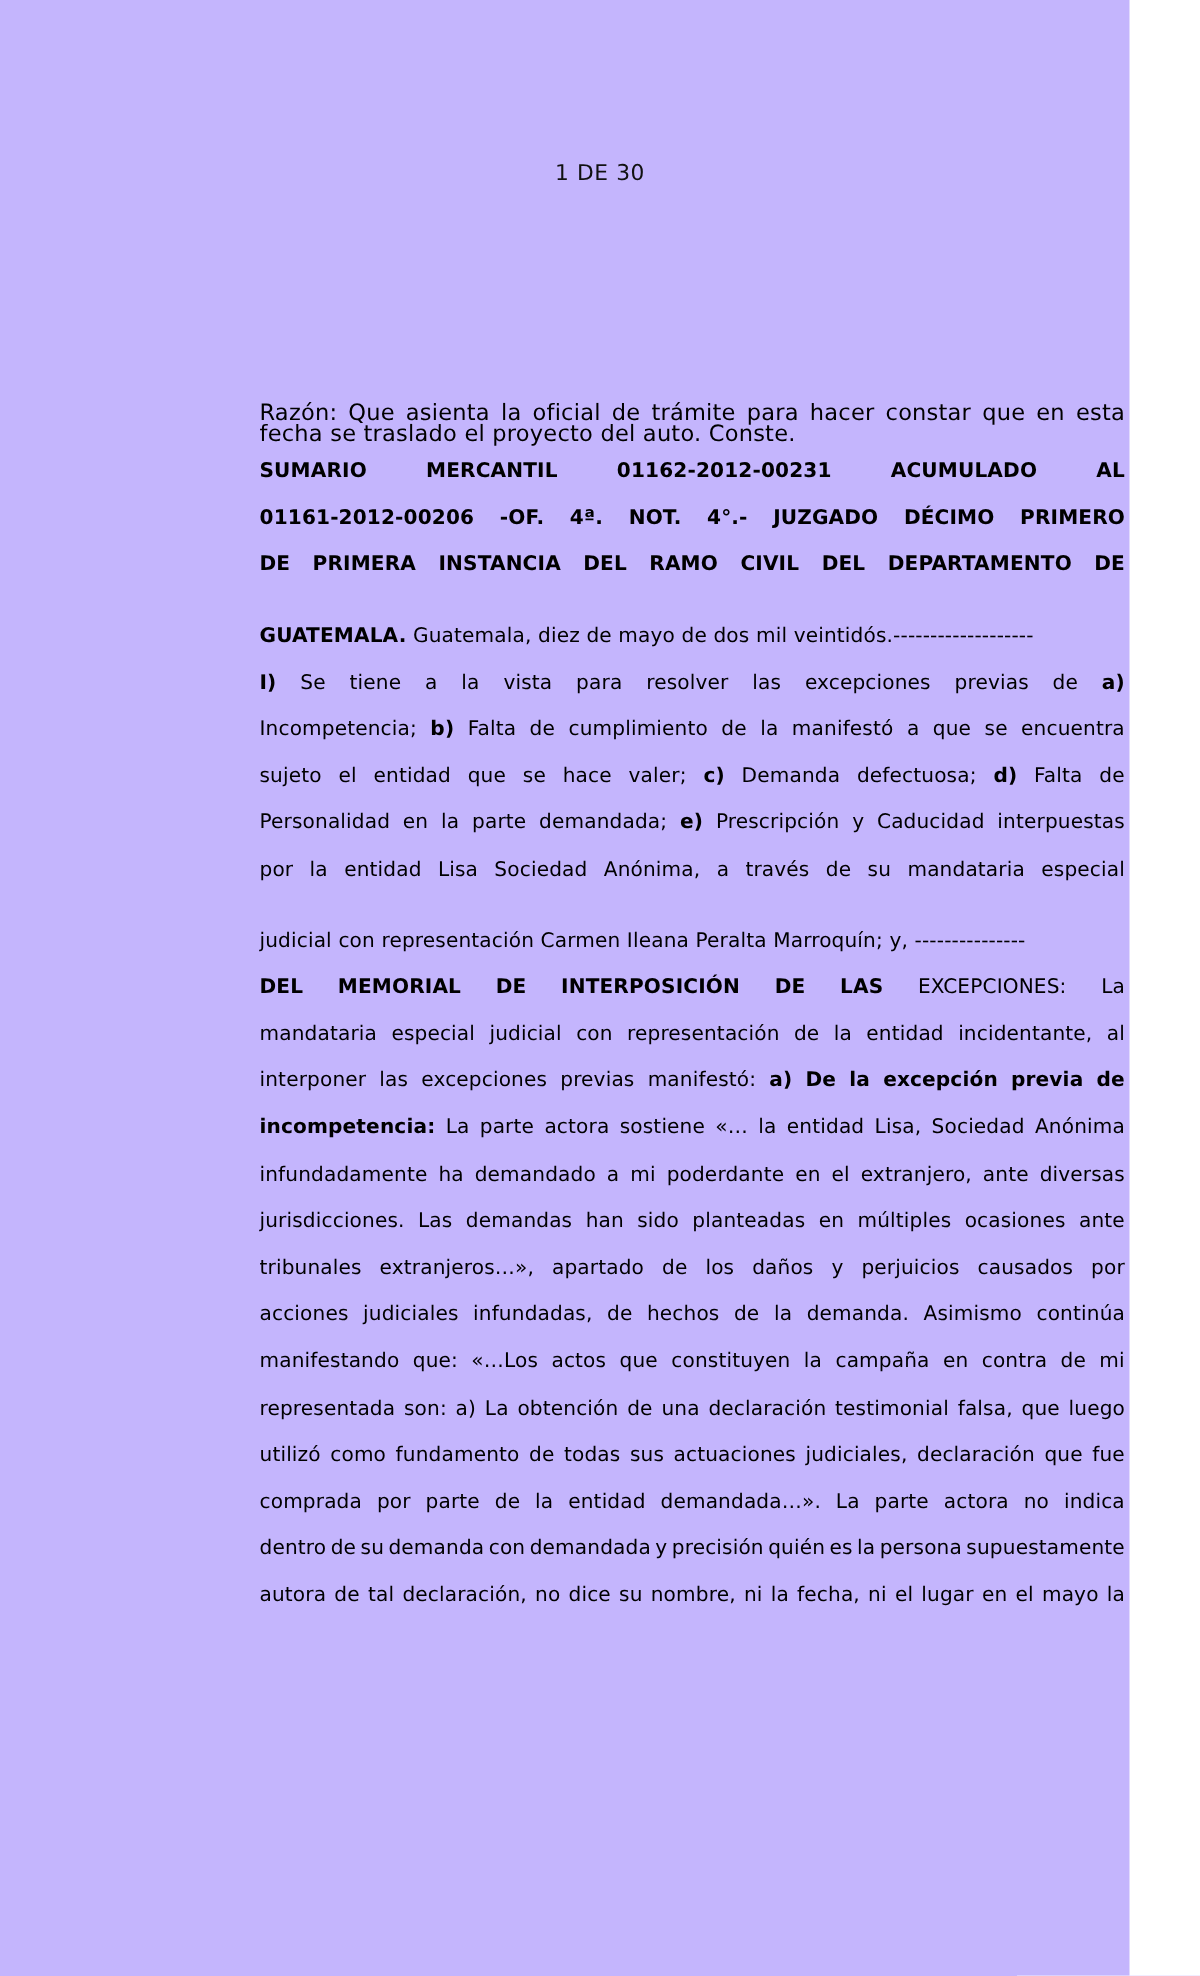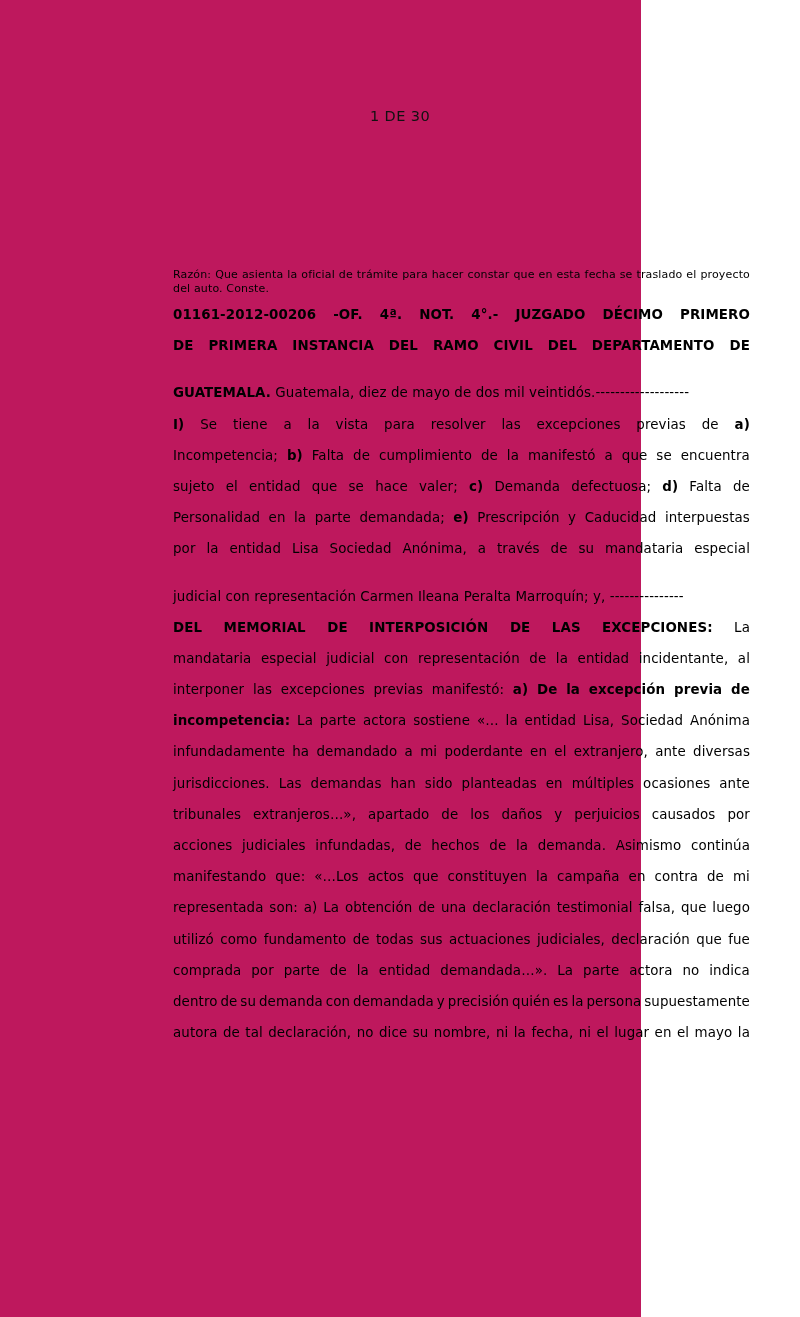--- a/index.html
+++ b/index.html
@@ -9,43 +9,43 @@
   }
   body {
     width: 800px;
     height: 1317px;
     font-family: "DejaVu Sans", sans-serif;
     color: #000000;
     position: relative;
     overflow: hidden;
   }
   .page {
-    width: 641px;
+    width: 753px;
     height: 1317px;
     position: relative;
-    background: #be185d;
+    background: #c4b5fd;
   }
   .page-header {
     position: absolute;
     top: 108px;
     left: 0;
     width: 800px;
     text-align: center;
     font-size: 14.5px;
     letter-spacing: 0.4px;
     color: #111;
   }
   .body-block {
     position: absolute;
     top: 268px;
     left: 173px;
     width: 577px;
   }
   .razon {
-    font-size: 11px;
+    font-size: 15px;
     line-height: 14px;
     text-align: justify;
     letter-spacing: 0.15px;
     color: #000;
     margin-bottom: 3px;
   }
   .doc-line {
     font-size: 13.4px;
     line-height: 31.2px;
     height: 31.2px;
@@ -71,30 +71,31 @@
 
 <div class="page">
 
   <div class="page-header">1 DE 30</div>
 
   <div class="body-block">
 
     <div class="razon">Razón: Que asienta la oficial de trámite para hacer constar que en esta fecha se traslado el proyecto del auto. Conste.</div>
 
     <div id="lines-container">
+        <div class="doc-line just"><span style="font-weight: bold;">SUMARIO</span><span style="font-weight: bold;">MERCANTIL</span><span style="font-weight: bold;">01162-2012-00231</span><span style="font-weight: bold;">ACUMULADO</span><span style="font-weight: bold;">AL</span></div>
         <div class="doc-line just"><span style="font-weight: bold;">01161-2012-00206</span><span style="font-weight: bold;">-OF.</span><span style="font-weight: bold;">4ª.</span><span style="font-weight: bold;">NOT.</span><span style="font-weight: bold;">4°.-</span><span style="font-weight: bold;">JUZGADO</span><span style="font-weight: bold;">DÉCIMO</span><span style="font-weight: bold;">PRIMERO</span></div>
         <div class="doc-line just"><span style="font-weight: bold;">DE</span><span style="font-weight: bold;">PRIMERA</span><span style="font-weight: bold;">INSTANCIA</span><span style="font-weight: bold;">DEL</span><span style="font-weight: bold;">RAMO</span><span style="font-weight: bold;">CIVIL</span><span style="font-weight: bold;">DEL</span><span style="font-weight: bold;">DEPARTAMENTO</span><span style="font-weight: bold;">DE</span></div>
         <div class="doc-line last"><span style="font-weight: bold;">GUATEMALA.</span><span> Guatemala, diez de mayo de dos mil veintidós.</span><span>-------------------</span></div>
         <div class="doc-line just"><span style="font-weight: bold;">I)</span><span>Se</span><span>tiene</span><span>a</span><span>la</span><span>vista</span><span>para</span><span>resolver</span><span>las</span><span>excepciones</span><span>previas</span><span>de</span><span style="font-weight: bold;">a)</span></div>
         <div class="doc-line just"><span>Incompetencia;</span><span style="font-weight: bold;">b)</span><span>Falta</span><span>de</span><span>cumplimiento</span><span>de</span><span>la</span><span>manifestó</span><span>a</span><span>que</span><span>se</span><span>encuentra</span></div>
         <div class="doc-line just"><span>sujeto</span><span>el</span><span>entidad</span><span>que</span><span>se</span><span>hace</span><span>valer;</span><span style="font-weight: bold;">c)</span><span>Demanda</span><span>defectuosa;</span><span style="font-weight: bold;">d)</span><span>Falta</span><span>de</span></div>
         <div class="doc-line just"><span>Personalidad</span><span>en</span><span>la</span><span>parte</span><span>demandada;</span><span style="font-weight: bold;">e)</span><span>Prescripción</span><span>y</span><span>Caducidad</span><span>interpuestas</span></div>
         <div class="doc-line just"><span>por</span><span>la</span><span>entidad</span><span>Lisa</span><span>Sociedad</span><span>Anónima,</span><span>a</span><span>través</span><span>de</span><span>su</span><span>mandataria</span><span>especial</span></div>
         <div class="doc-line last"><span>judicial con representación Carmen Ileana Peralta Marroquín; y, </span><span>---------------</span></div>
-        <div class="doc-line just"><span style="font-weight: bold;">DEL</span><span style="font-weight: bold;">MEMORIAL</span><span style="font-weight: bold;">DE</span><span style="font-weight: bold;">INTERPOSICIÓN</span><span style="font-weight: bold;">DE</span><span style="font-weight: bold;">LAS</span><span style="font-weight: bold;">EXCEPCIONES:</span><span>La</span></div>
+        <div class="doc-line just"><span style="font-weight: bold;">DEL</span><span style="font-weight: bold;">MEMORIAL</span><span style="font-weight: bold;">DE</span><span style="font-weight: bold;">INTERPOSICIÓN</span><span style="font-weight: bold;">DE</span><span style="font-weight: bold;">LAS</span><span style="font-weight: normal;">EXCEPCIONES:</span><span>La</span></div>
         <div class="doc-line just"><span>mandataria</span><span>especial</span><span>judicial</span><span>con</span><span>representación</span><span>de</span><span>la</span><span>entidad</span><span>incidentante,</span><span>al</span></div>
         <div class="doc-line just"><span>interponer</span><span>las</span><span>excepciones</span><span>previas</span><span>manifestó:</span><span style="font-weight: bold;">a)</span><span style="font-weight: bold;">De</span><span style="font-weight: bold;">la</span><span style="font-weight: bold;">excepción</span><span style="font-weight: bold;">previa</span><span style="font-weight: bold;">de</span></div>
         <div class="doc-line just"><span style="font-weight: bold;">incompetencia:</span><span>La</span><span>parte</span><span>actora</span><span>sostiene</span><span>«…</span><span>la</span><span>entidad</span><span>Lisa,</span><span>Sociedad</span><span>Anónima</span></div>
         <div class="doc-line just"><span>infundadamente</span><span>ha</span><span>demandado</span><span>a</span><span>mi</span><span>poderdante</span><span>en</span><span>el</span><span>extranjero,</span><span>ante</span><span>diversas</span></div>
         <div class="doc-line just"><span>jurisdicciones.</span><span>Las</span><span>demandas</span><span>han</span><span>sido</span><span>planteadas</span><span>en</span><span>múltiples</span><span>ocasiones</span><span>ante</span></div>
         <div class="doc-line just"><span>tribunales</span><span>extranjeros…»,</span><span>apartado</span><span>de</span><span>los</span><span>daños</span><span>y</span><span>perjuicios</span><span>causados</span><span>por</span></div>
         <div class="doc-line just"><span>acciones</span><span>judiciales</span><span>infundadas,</span><span>de</span><span>hechos</span><span>de</span><span>la</span><span>demanda.</span><span>Asimismo</span><span>continúa</span></div>
         <div class="doc-line just"><span>manifestando</span><span>que:</span><span>«…Los</span><span>actos</span><span>que</span><span>constituyen</span><span>la</span><span>campaña</span><span>en</span><span>contra</span><span>de</span><span>mi</span></div>
         <div class="doc-line just"><span>representada</span><span>son:</span><span>a)</span><span>La</span><span>obtención</span><span>de</span><span>una</span><span>declaración</span><span>testimonial</span><span>falsa,</span><span>que</span><span>luego</span></div>
         <div class="doc-line just"><span>utilizó</span><span>como</span><span>fundamento</span><span>de</span><span>todas</span><span>sus</span><span>actuaciones</span><span>judiciales,</span><span>declaración</span><span>que</span><span>fue</span></div>

